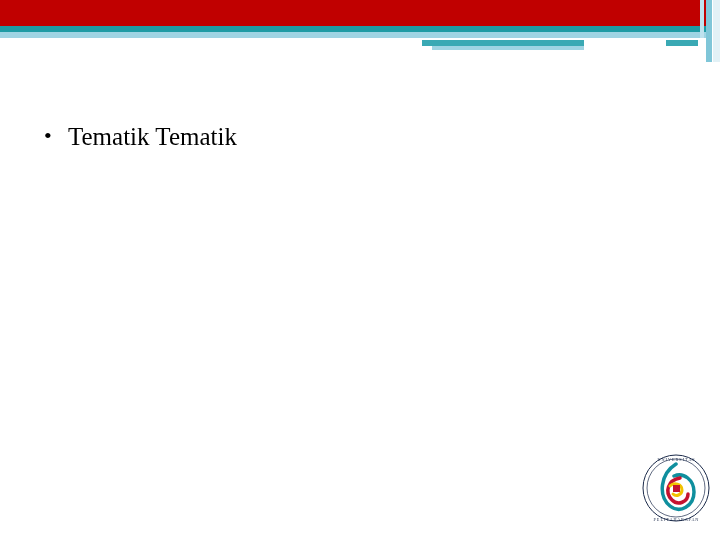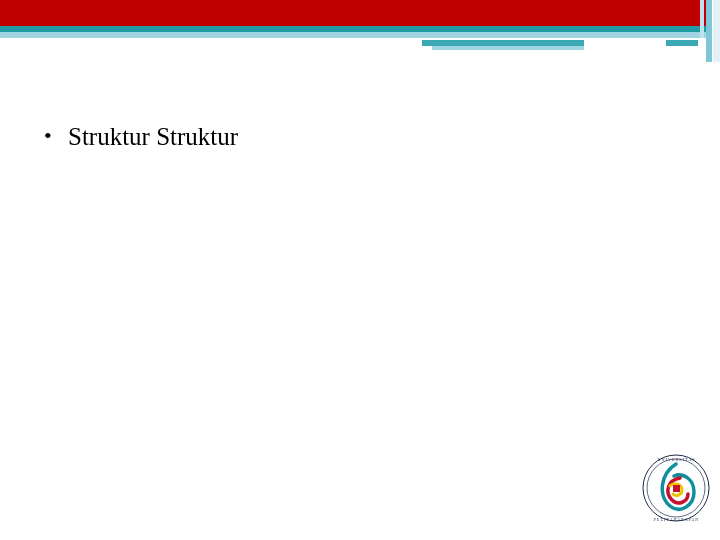--- a/index.html
+++ b/index.html
@@ -147,21 +147,21 @@
   <div class="banner-seg-1"></div>
   <div class="banner-seg-2"></div>
   <div class="banner-seg-3"></div>
   <div class="banner-rightbar-a"></div>
   <div class="banner-rightbar-b"></div>
   <div class="banner-rightbar-c"></div>
 </div>
 
 <div class="content">
   <ul class="bullet-list">
-    <li class="bullet-item">Struktur Struktur</li>
+    <li class="bullet-item">Tematik Tematik</li>
   </ul>
 </div>
 
 <div class="logo">
   <svg width="72" height="72" viewBox="0 0 72 72" xmlns="http://www.w3.org/2000/svg" aria-hidden="true">
     <circle cx="36" cy="36" r="33" fill="none" stroke="#1b2a4a" stroke-width="1"></circle>
     <circle cx="36" cy="36" r="29" fill="none" stroke="#1b2a4a" stroke-width="0.7"></circle>
     <path d="M36 12 C20 22, 18 44, 30 54 C40 62, 54 54, 54 40 C54 28, 44 20, 34 24" fill="none" stroke="#0f8f9e" stroke-width="3.5" stroke-linecap="round"></path>
     <path d="M40 26 C28 28, 24 40, 32 48 C38 54, 48 50, 48 42" fill="none" stroke="#c4122f" stroke-width="3.5" stroke-linecap="round"></path>
     <path d="M30 34 C34 30, 42 32, 42 38 C42 43, 36 45, 33 42" fill="none" stroke="#f2c200" stroke-width="3" stroke-linecap="round"></path>

